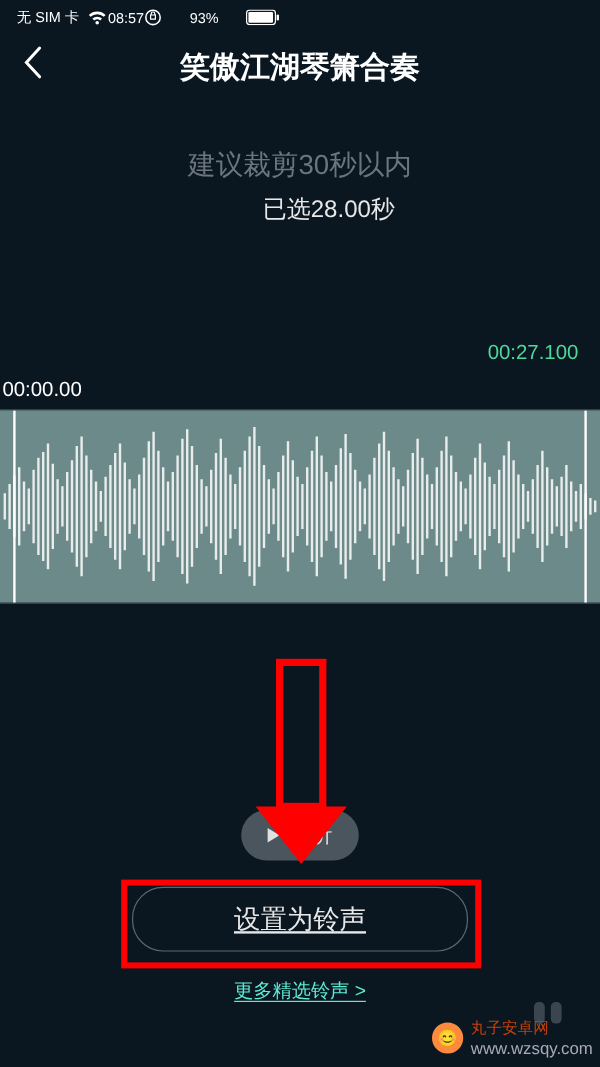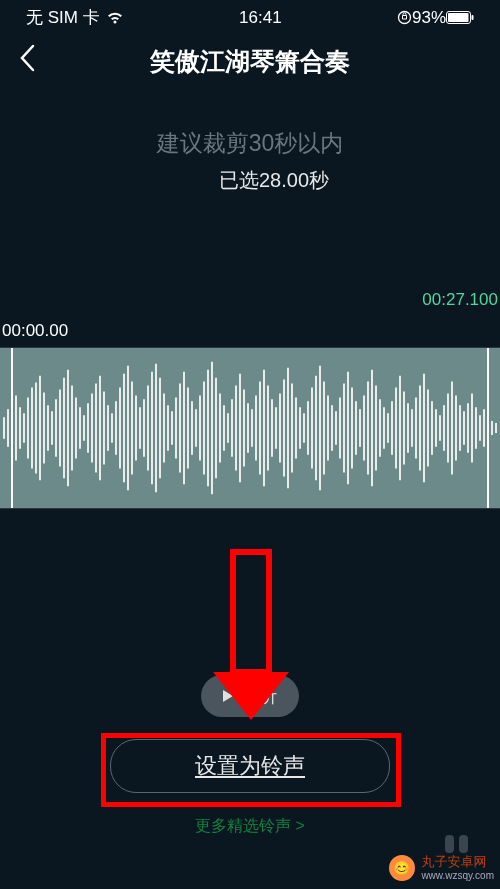--- a/index.html
+++ b/index.html
@@ -7,28 +7,27 @@
       width: 500px;
       height: 889px;
       background: #0a1721;
       font-family: -apple-system, "Helvetica Neue", sans-serif;
       color: #fff;
       position: relative;
       overflow: hidden;
     }
     .status-bar {
       display: flex;
-      justify-content: space-between;
       align-items: center;
-      padding: 6px 26px 4px;
-      font-size: 17px;
+      padding: 6px 14px 4px;
+      font-size: 12px;
       font-weight: 500;
     }
     .status-left { display: flex; align-items: center; gap: 6px; }
-    .status-right { display: flex; align-items: center; gap: 0; }
+    .status-right { display: flex; align-items: center; gap: 23px; }
     .wifi-icon, .lock-icon, .battery-icon { display: inline-flex; }
     .header {
       display: flex;
       align-items: center;
       justify-content: center;
       position: relative;
       padding: 12px 0 22px;
     }
     .back-btn {
       position: absolute;
@@ -59,21 +58,21 @@
       position: relative;
     }
     .time-labels {
       display: flex;
       justify-content: space-between;
       font-size: 17px;
       padding: 0 0;
       margin-bottom: 6px;
     }
     .time-start { color: #fff; padding-left: 2px; margin-top: 31px; }
-    .time-end { color: #4fd89b; padding-right: 2px; }
+    .time-end { color: #4fd89b; padding-right: 18px; }
     .waveform-box {
       width: 100%;
       height: 162px;
       background: #6b8a89;
       border-top: 1px solid #2a3540;
       border-bottom: 1px solid #2a3540;
       position: relative;
       overflow: hidden;
       display: flex;
       align-items: center;
@@ -146,22 +145,23 @@
       font-size: 22px;
       color: #e8e8e8;
       text-decoration: underline;
       text-underline-offset: 3px;
     }
     .more-link {
       position: absolute;
       left: 50%;
       transform: translateX(-50%);
       bottom: 52px;
-      color: #15803d;
+      color: #5eead4;
       font-size: 16px;
+      text-decoration: underline;
       text-underline-offset: 3px;
     }
     .annotation-arrow {
       position: absolute;
       left: 197px;
       top: 548px;
       pointer-events: none;
     }
     .annotation-box {
       position: absolute;
@@ -181,21 +181,21 @@
       gap: 6px;
       font-size: 13px;
     }
     .wm-logo {
       width: 26px; height: 26px; border-radius: 50%;
       background: radial-gradient(circle, #fff 30%, #ff8a3d 31%);
       display:flex;align-items:center;justify-content:center;
       font-size:14px;
     }
     .wm-text { color: #c2410c; line-height: 1.2; }
-    .wm-sub { color: #aab; font-size: 10px; }
+    .wm-sub { color: #aab; font-size: 14px; }
     .home-indicator {
       position: absolute;
       bottom: 36px;
       right: 32px;
       display: flex;
       gap: 5px;
     }
     .hi-dot { width: 9px; height: 18px; background: #3a4550; border-radius: 4px; }
   </style>
 </head>
@@ -203,21 +203,21 @@
 
 <div class="status-bar">
   <div class="status-left">
     <span>无 SIM 卡</span>
     <span class="wifi-icon">
       <svg width="18" height="14" viewBox="0 0 18 14">
           <path d="M9 12.5a1.5 1.5 0 100-3 1.5 1.5 0 000 3zM5 7.5a6 6 0 018 0l-1.5 1.5a4 4 0 00-5 0zM2 4.5a10 10 0 0114 0L14.5 6a8 8 0 00-11 0z" fill="#fff"></path>
         </svg>
     </span>
   </div>
-  <span>16:41</span>
+  <span>08:57</span>
   <div class="status-right">
     <span class="lock-icon">
       <svg width="15" height="15" viewBox="0 0 15 15">
           <circle cx="7.5" cy="7.5" r="6" fill="none" stroke="#fff" stroke-width="1.3"></circle>
           <path d="M6 5.5v-1a1.5 1.5 0 013 0v1M5.5 5.5h4v3.5h-4z" fill="none" stroke="#fff" stroke-width="1"></path>
         </svg>
     </span>
     <span>93%</span>
     <span class="battery-icon">
       <svg width="28" height="13" viewBox="0 0 28 13">

